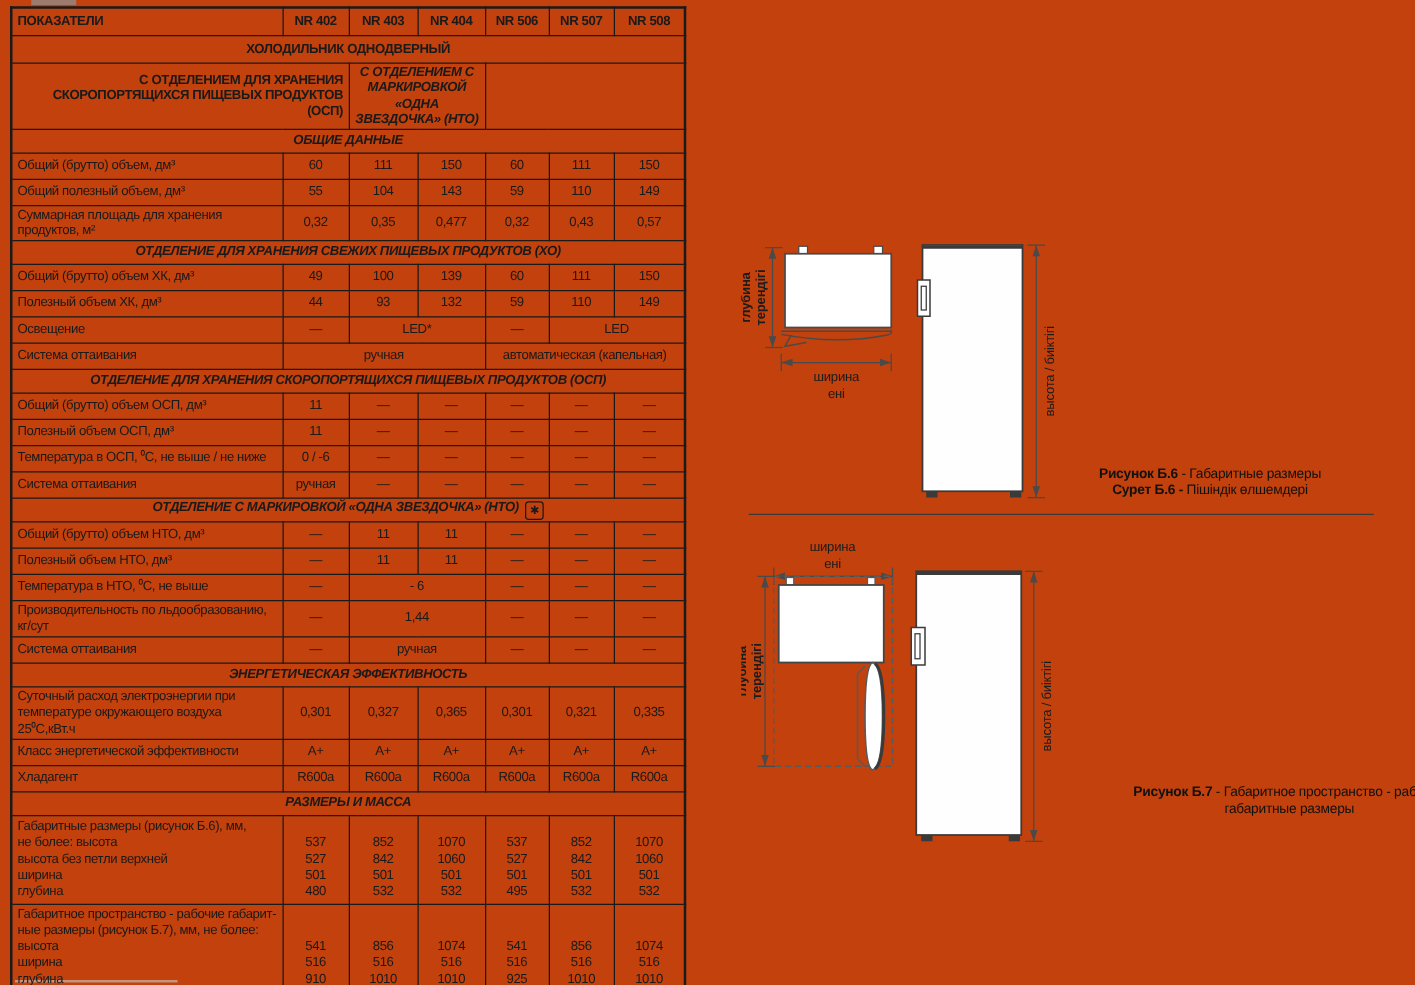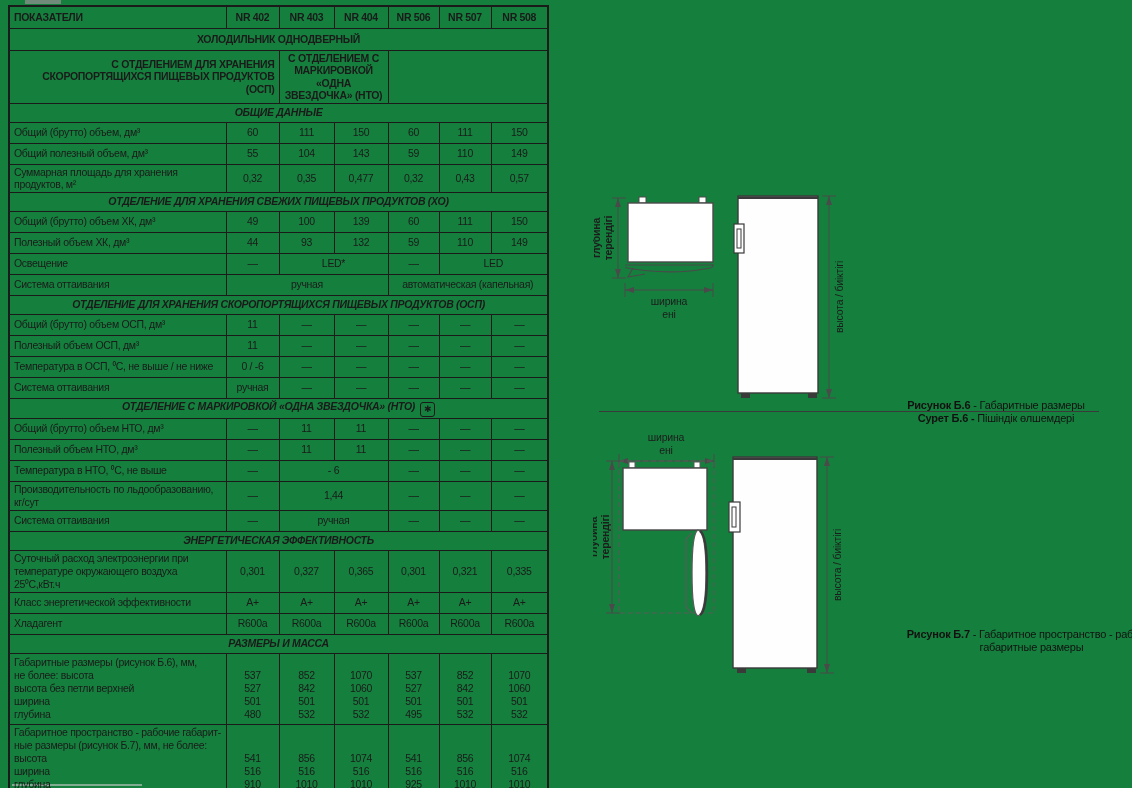--- a/index.html
+++ b/index.html
@@ -1,44 +1,44 @@
 <!DOCTYPE html>
 <html><head>
 <meta charset="utf-8">
 <style>
   html,body{margin:0;padding:0;background:#fff;}
-  .page{position:relative;width:1132px;height:788px;background:#15803d;overflow:hidden;
+  .page{position:relative;width:1132px;height:788px;background:#c2410c;overflow:hidden;
         font-family:"Liberation Sans", sans-serif;color:#1a1a1a;}
   
   table.spec{position:absolute;left:8px;top:5px;width:539px;border-collapse:collapse;
              table-layout:fixed;border:2px solid #1a1a1a;}
   table.spec td{border:1px solid #1a1a1a;font-size:10.5px;letter-spacing:-0.3px;
                 padding:1px 4px;vertical-align:middle;line-height:12.5px;color:#1a1a1a;}
   tr{height:21px;}
   td.hdrL{text-align:left;font-weight:bold;font-size:11px;padding-left:6px;}
   td.hdr{text-align:center;font-weight:bold;font-size:11px;letter-spacing:-0.2px;}
   td.grp{text-align:center;font-weight:bold;font-size:10.5px;}
   td.sec{text-align:center;font-weight:bold;font-style:italic;font-size:10.5px;}
   td.subR{text-align:right;font-weight:bold;font-size:10px;line-height:12px;padding-right:6px;}
-  td.subC{text-align:center;font-weight:bold;font-size:10px;line-height:12px;}
+  td.subC{text-align:center;font-weight:bold;font-size:10px;line-height:12px;font-style:italic;}
   td.subE{}
   td.lbl{text-align:left;padding-left:6px;}
   td.val{text-align:center;}
   td.mll{text-align:left;vertical-align:top;padding-top:3px;padding-left:6px;}
   td.mlv{text-align:center;vertical-align:top;padding-top:3px;}
   .ln{min-height:13px;line-height:13px;}
   .star{display:inline-block;width:13px;height:13px;line-height:12px;border:1.3px solid #1a1a1a;
         border-radius:3px;font-size:9px;margin-left:5px;font-style:normal;text-align:center;
         vertical-align:-2px;font-weight:normal;}
   
   .fig-svg{position:absolute;}
   .divider{position:absolute;left:599px;top:411px;width:500px;border-top:1.6px solid #3a3a3a;}
   .caption{position:absolute;text-align:center;font-size:11px;line-height:13px;letter-spacing:-0.2px;color:#111;}
   .caption b{letter-spacing:-0.2px;}
-  #caption-b6{left:860px;top:373px;width:272px;margin-top:26px;}
+  #caption-b6{left:832px;top:373px;width:272px;}
   #caption-b7{left:887px;top:628px;width:289px;}
   .artifact-top{position:absolute;left:25px;top:0;width:36px;height:4px;background:#8f8f8f;opacity:.75;}
   .artifact-bottom{position:absolute;left:12px;top:784px;width:130px;height:2px;background:#c9c9c9;opacity:.6;}
   svg text{font-family:"Liberation Sans", sans-serif;fill:#1c1c1c;}
   .dimtxt{font-size:10.5px;letter-spacing:-0.2px;}
   .dimtxtB{font-size:10.5px;font-weight:bold;letter-spacing:-0.2px;}
 </style>
 </head>
 <body>
 

